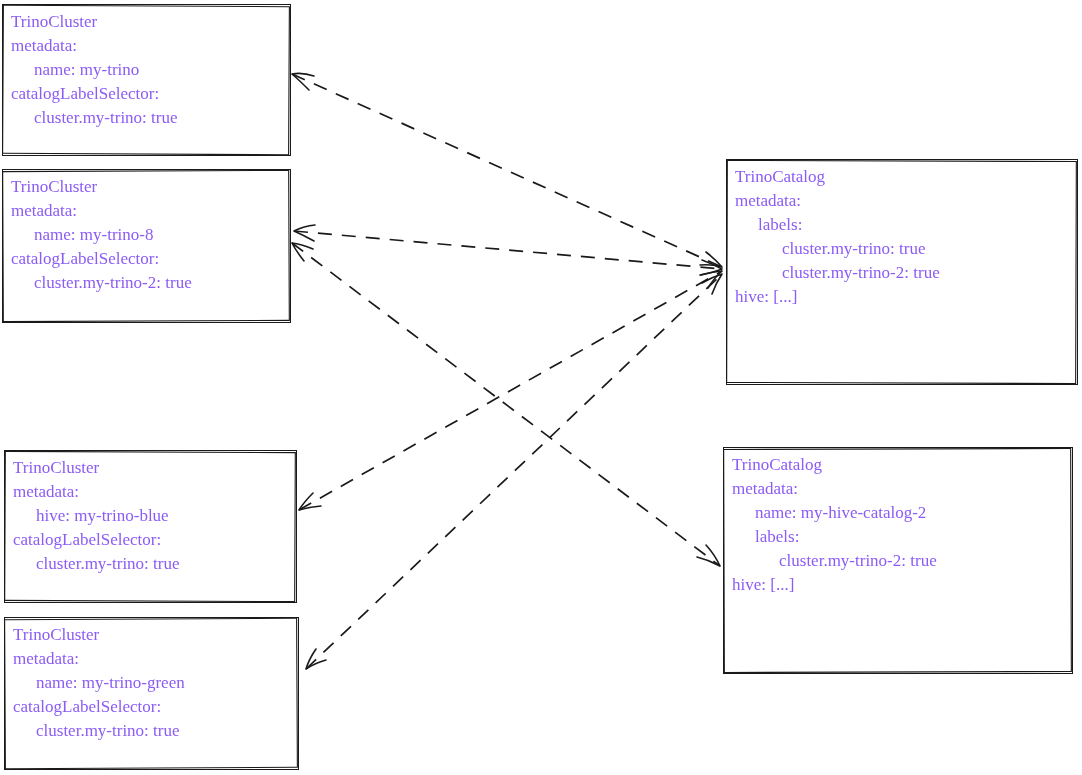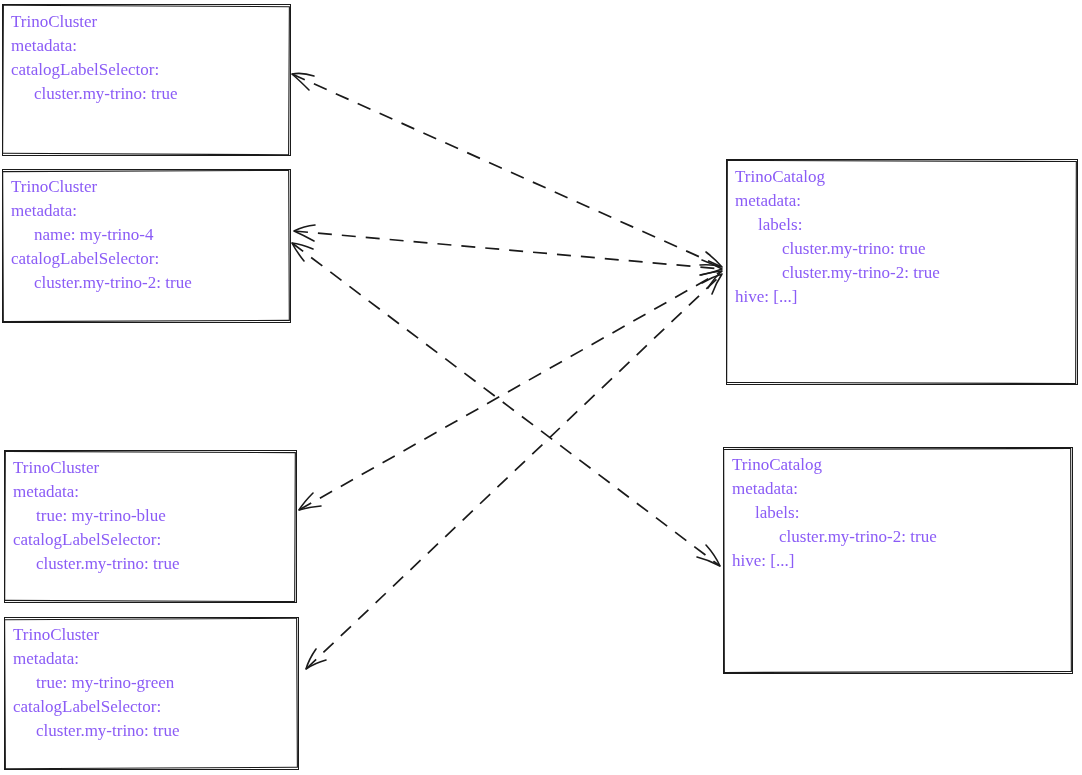--- a/index.html
+++ b/index.html
@@ -20,60 +20,62 @@
   .head{fill:none;stroke:#1a1a1a;stroke-width:1.6;stroke-linecap:round;}
 </style>
 </head>
 <body>
 
 <div id="canvas">
 
   <div class="node" style="left:2px;top:4px;width:289px;height:152px">
     <div class="ln">TrinoCluster</div>
     <div class="ln">metadata:</div>
+    <div class="ln i1">name: my-trino</div>
     <div class="ln">catalogLabelSelector:</div>
     <div class="ln i1">cluster.my-trino: true</div>
   </div>
 
   <div class="node" style="left:2px;top:169px;width:289px;height:154px">
     <div class="ln">TrinoCluster</div>
     <div class="ln">metadata:</div>
-    <div class="ln i1">name: my-trino-4</div>
+    <div class="ln i1">name: my-trino-8</div>
     <div class="ln">catalogLabelSelector:</div>
     <div class="ln i1">cluster.my-trino-2: true</div>
   </div>
 
   <div class="node" style="left:4px;top:450px;width:293px;height:153px">
     <div class="ln">TrinoCluster</div>
     <div class="ln">metadata:</div>
-    <div class="ln i1">true: my-trino-blue</div>
+    <div class="ln i1">hive: my-trino-blue</div>
     <div class="ln">catalogLabelSelector:</div>
     <div class="ln i1">cluster.my-trino: true</div>
   </div>
 
   <div class="node" style="left:4px;top:617px;width:295px;height:153px">
     <div class="ln">TrinoCluster</div>
     <div class="ln">metadata:</div>
-    <div class="ln i1">true: my-trino-green</div>
+    <div class="ln i1">name: my-trino-green</div>
     <div class="ln">catalogLabelSelector:</div>
     <div class="ln i1">cluster.my-trino: true</div>
   </div>
 
   <div class="node" style="left:726px;top:159px;width:352px;height:226px">
     <div class="ln">TrinoCatalog</div>
     <div class="ln">metadata:</div>
     <div class="ln i1">labels:</div>
     <div class="ln i2">cluster.my-trino: true</div>
     <div class="ln i2">cluster.my-trino-2: true</div>
     <div class="ln">hive: [...]</div>
   </div>
 
   <div class="node" style="left:723px;top:447px;width:350px;height:227px">
     <div class="ln">TrinoCatalog</div>
     <div class="ln">metadata:</div>
+    <div class="ln i1">name: my-hive-catalog-2</div>
     <div class="ln i1">labels:</div>
     <div class="ln i2">cluster.my-trino-2: true</div>
     <div class="ln">hive: [...]</div>
   </div>
 
   <svg id="overlay" width="1082" height="775" viewBox="0 0 1082 775">
 
     <g>
       <rect class="sketch" x="3" y="6" width="286" height="148" transform="rotate(0.3 146 80)"></rect>
       <rect class="sketch" x="3" y="171" width="286" height="150" transform="rotate(-0.25 146 246)"></rect>

